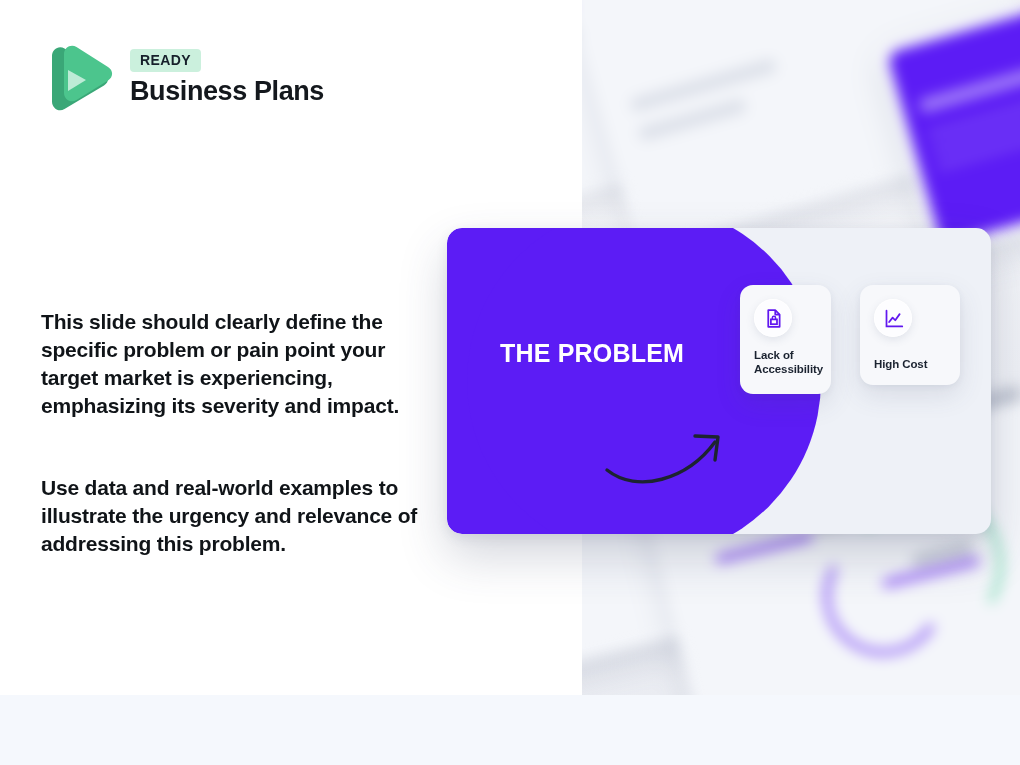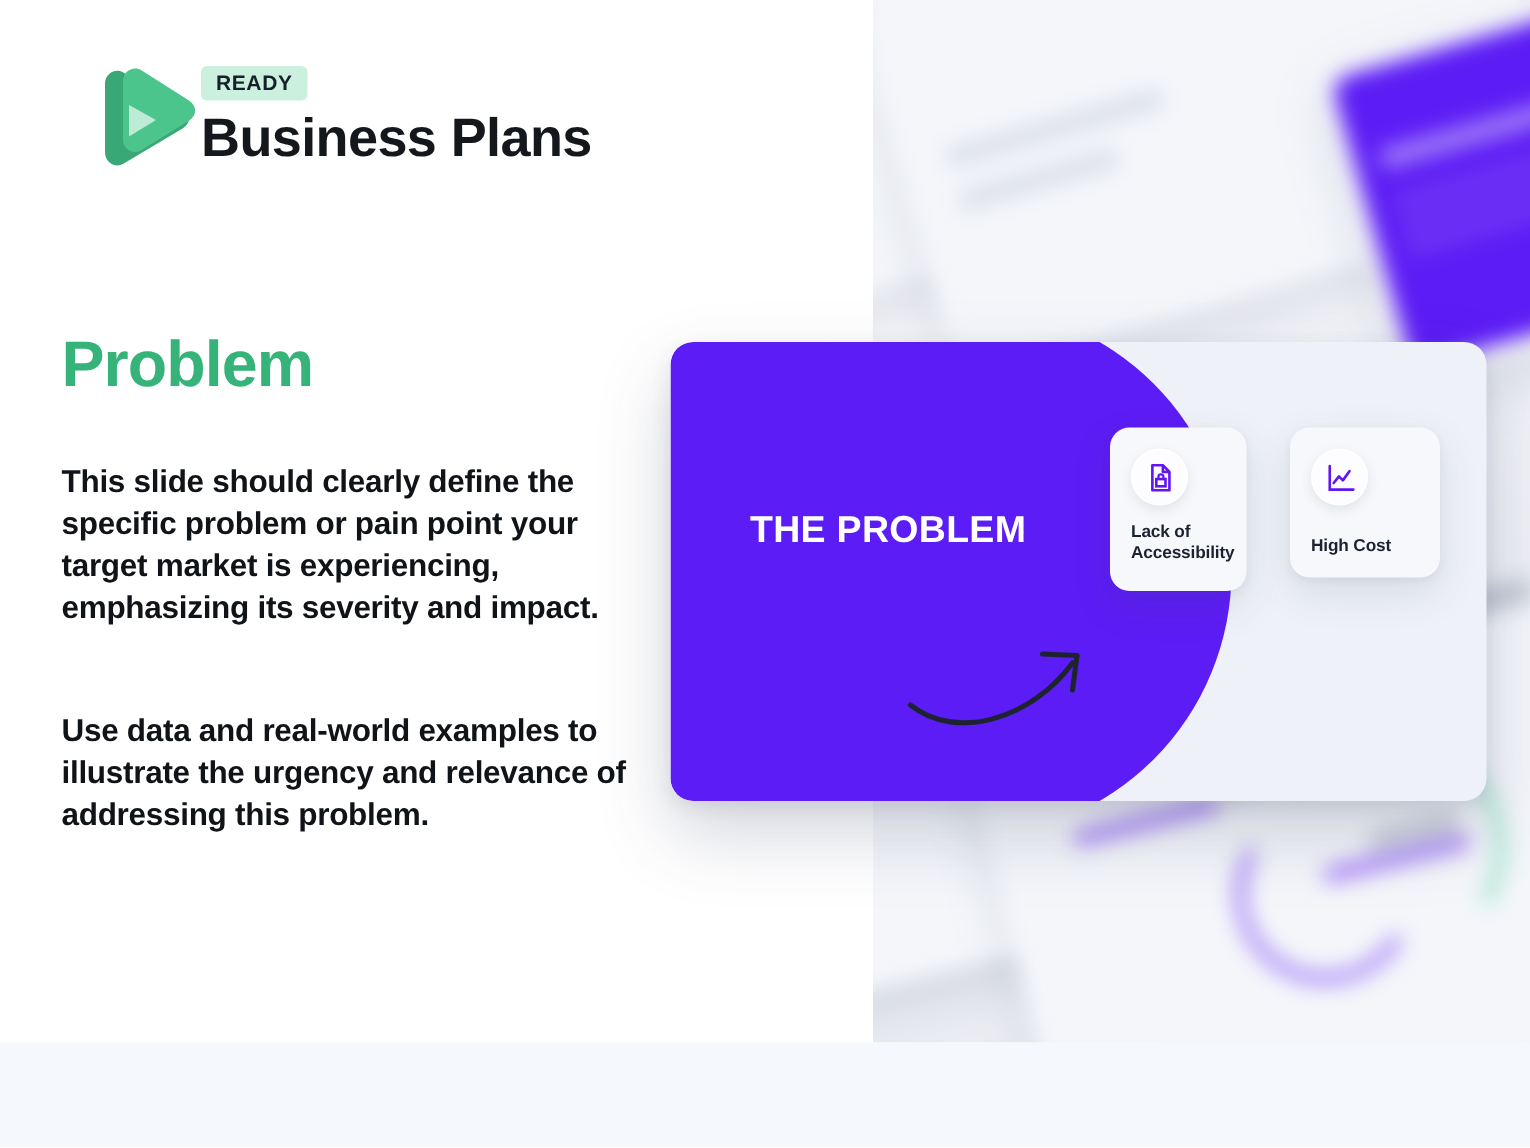--- a/index.html
+++ b/index.html
@@ -49,31 +49,31 @@
   
   .s-tm { left:60px; top:-100px; width:430px; height:360px; transform:rotate(-16deg); }
   
   .s-tr { left:380px; top:70px; width:230px; height:220px; transform:rotate(-16deg); }
   
   .s-bl { left:-120px; top:470px; width:330px; height:250px; transform:rotate(-14deg); }
   
   .s-br { left:150px; top:500px; width:420px; height:300px; transform:rotate(-14deg); }
 
   
-  .logo-row { position:absolute; left:60px; top:40px; display:flex; align-items:center; gap:0; }
+  .logo-row { position:absolute; left:42px; top:40px; display:flex; align-items:center; gap:14px; }
   .logo-mark { position:relative; width:74px; height:76px; flex:0 0 auto; }
   .logo-text { display:flex; flex-direction:column; gap:4px; }
   .badge-ready {
     display:inline-block; align-self:flex-start;
     background:#cbf0dd; color:#16202b;
     font-size:14px; font-weight:700; letter-spacing:.4px;
     padding:3px 10px 4px; border-radius:4px;
   }
   .brand-name {
-    font-size:36px; font-weight:700; color:#14181d; letter-spacing:-.4px;
+    font-size:27px; font-weight:700; color:#14181d; letter-spacing:-.4px;
   }
 
   .page-title {
     position:absolute; left:41px; top:219px;
     font-size:43px; font-weight:700; color:#35b378; letter-spacing:-.6px;
   }
   .para {
     position:absolute; left:41px; width:382px;
     font-size:21px; line-height:28px; font-weight:700; color:#101418;
     letter-spacing:-.2px;
@@ -183,21 +183,20 @@
         <path d="M26 10 C26 3.5 33 -0.5 38.5 3 L70 23 C75.5 26.5 75.5 33 70 36.5 L38.5 56 C33 59.5 26 55.5 26 49 Z" fill="#4cc58d" transform="translate(-4,4)"></path>
         <path d="M26 30 L44 40 L26 51 Z" fill="#bdebd6"></path>
       </svg>
     </span>
     <span class="logo-text">
       <span class="badge-ready">READY</span>
       <span class="brand-name">Business Plans</span>
     </span>
   </div>
 
-  <h1 class="page-title">Problem</h1>
   <p class="para para-1">This slide should clearly define the specific problem or pain point your target market is experiencing, emphasizing its severity and impact.</p>
   <p class="para para-2">Use data and real-world examples to illustrate the urgency and relevance of addressing this problem.</p>
 
   <div class="slide-card">
 
     <div class="purple-shape"></div>
     <div class="purple-bulge"></div>
 
     <div class="purple-copy">
       <div class="slide-head">THE PROBLEM</div>

